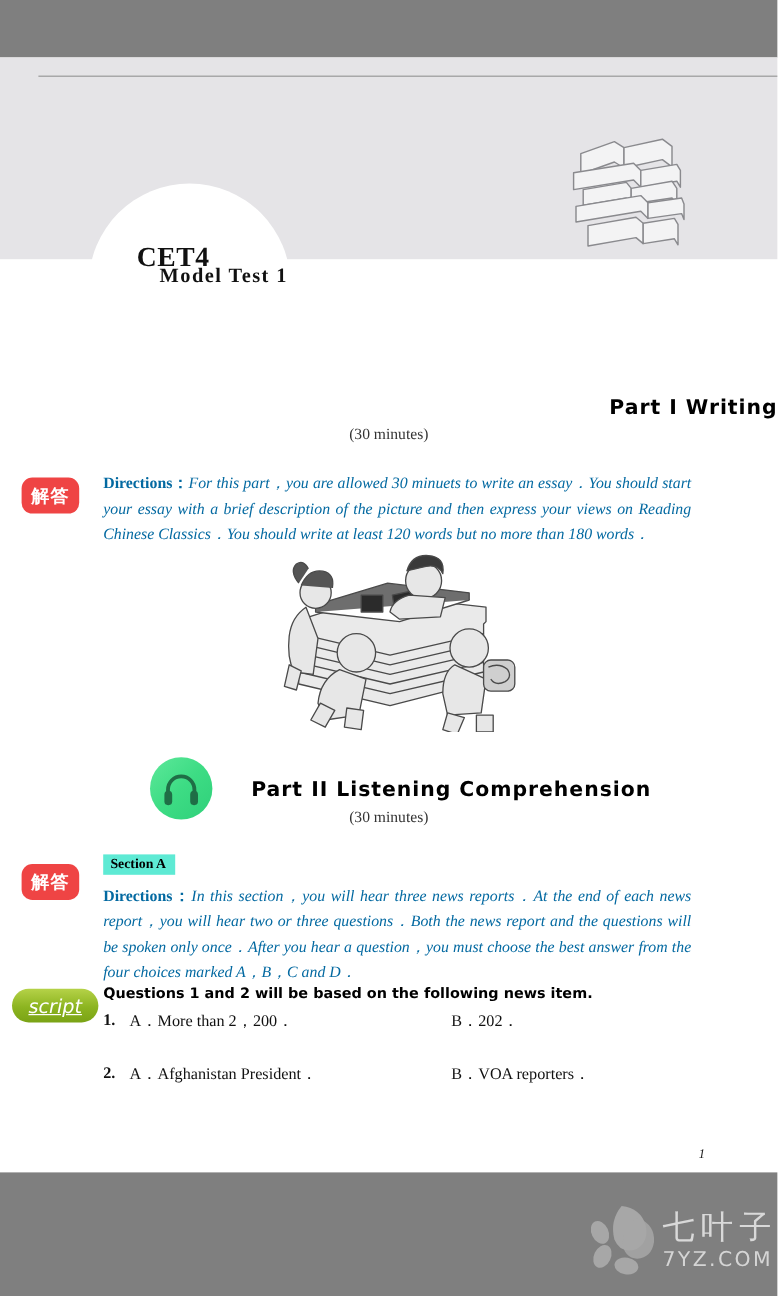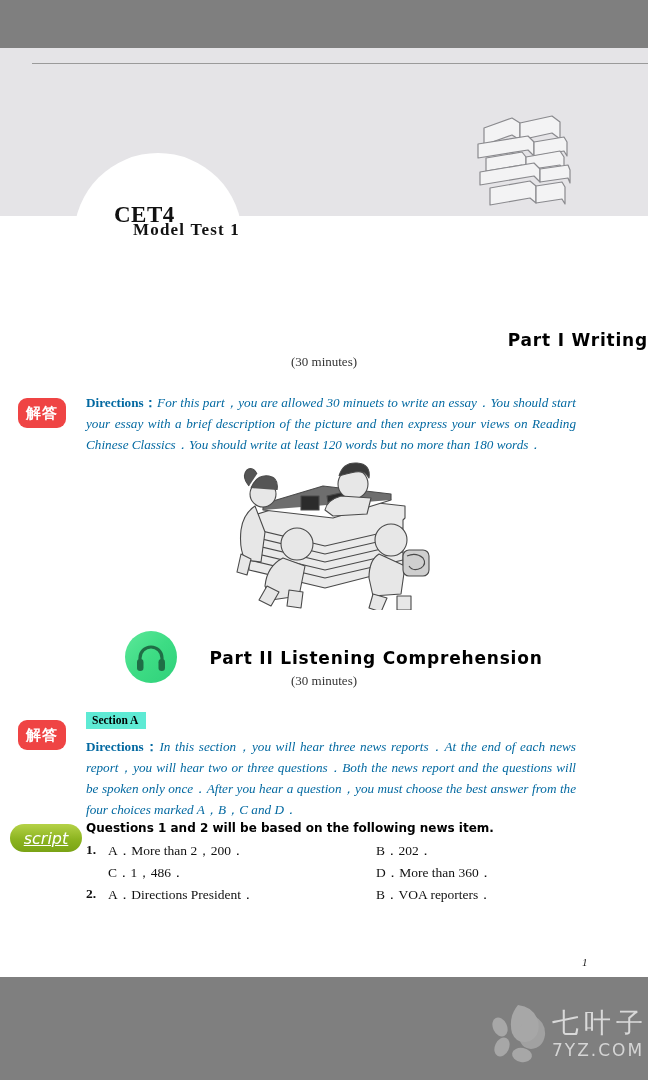--- a/index.html
+++ b/index.html
@@ -237,28 +237,23 @@
   </div>
 
   <div class="script-badge">script</div>
   <div class="q-intro">Questions 1 and 2 will be based on the following news item.</div>
 
   <div class="qrow" id="qr1">
     <span class="qnum">1.</span>
     <span class="opt-a">A．More than 2，200．</span>
     <span class="opt-b">B．202．</span>
   </div>
-  <div class="qrow" id="qr2">
-    <span class="qnum"></span>
-    <span class="opt-a">C．1，486．</span>
-    <span class="opt-b">D．More than 360．</span>
-  </div>
   <div class="qrow" id="qr3">
     <span class="qnum">2.</span>
-    <span class="opt-a">A．Directions President．</span>
+    <span class="opt-a">A．Afghanistan President．</span>
     <span class="opt-b">B．VOA reporters．</span>
   </div>
 
   <div class="pagenum-wrap">
     <span class="pagenum">1</span>
   </div>
   <div class="pagerule"></div>
 </div>
 
 <div class="bottombar"></div>

